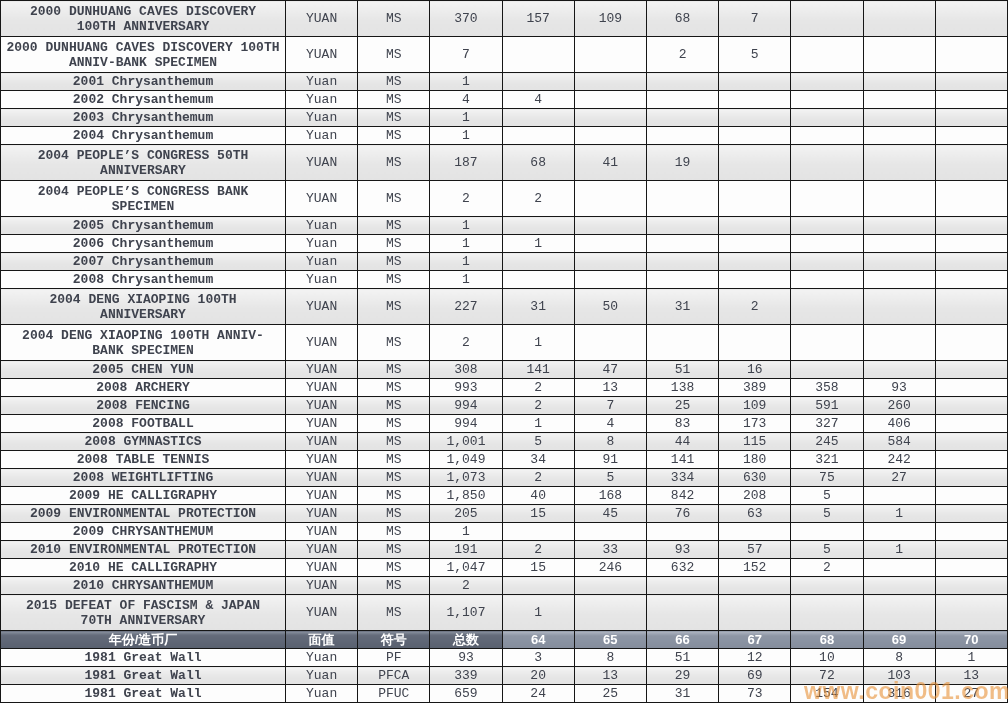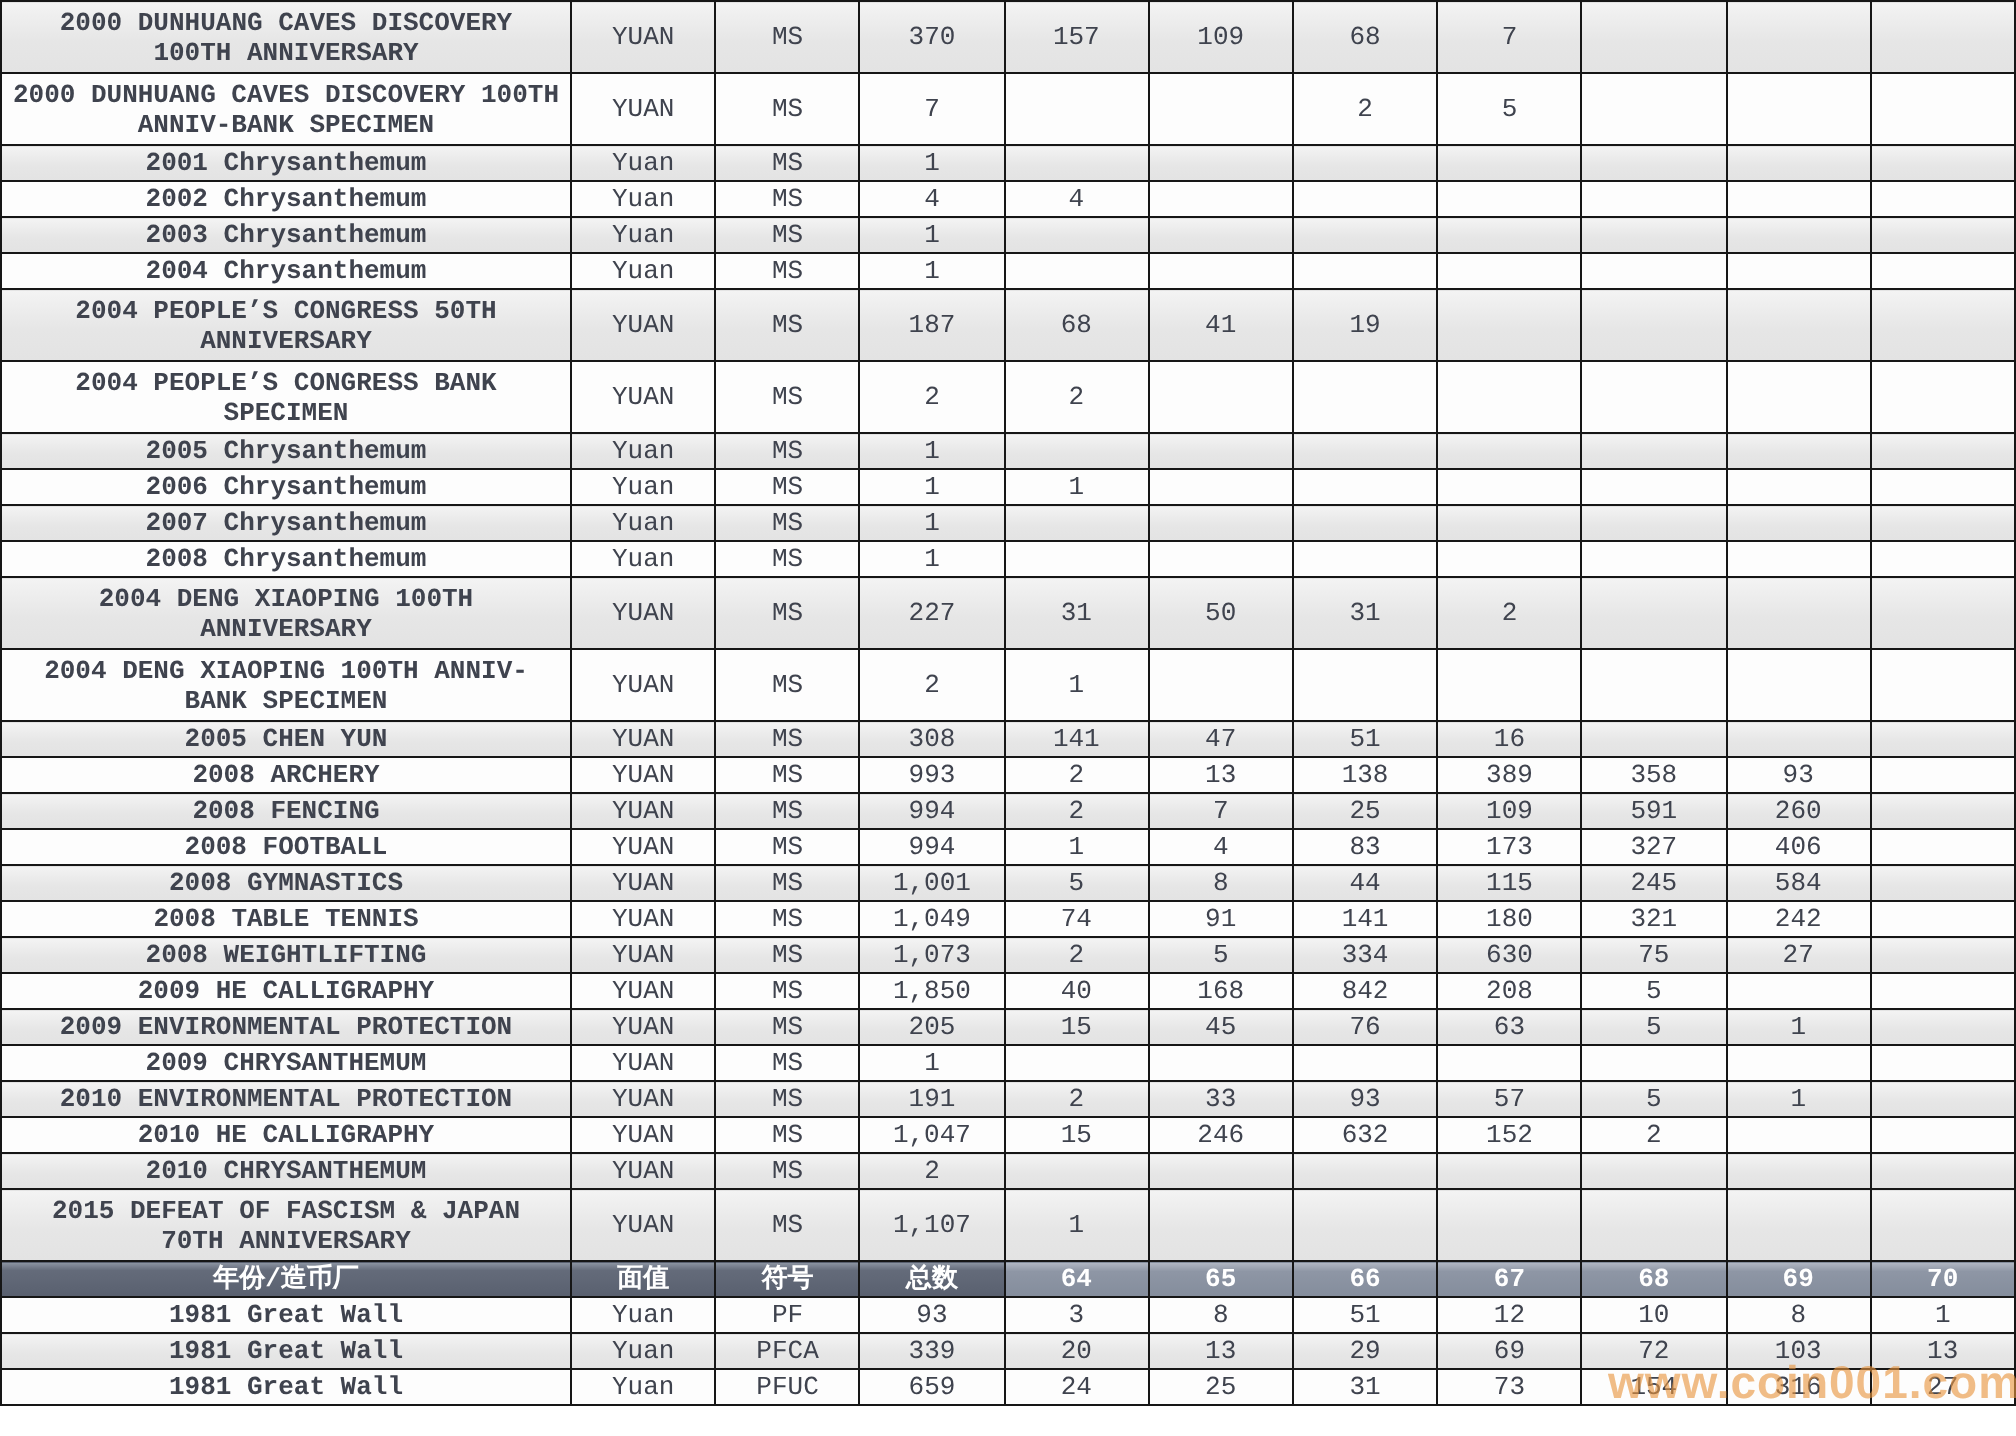--- a/index.html
+++ b/index.html
@@ -34,21 +34,21 @@
   tr.stripe-white td { background: #fdfdfd; }
   td.desc-cell {
     font-weight: bold;
     color: #6b7386;
     white-space: pre-line;
     line-height: 16px;
   }
   tr.header-row td {
     color: #ffffff;
     font-weight: bold;
-    font-family: Liberation Mono, monospace;
+    font-family: Liberation Sans, sans-serif;
   }
   td.hdr-dark {
     background: linear-gradient(180deg, #8b93a1 0%, #646b7a 22%, #59606f 100%);
     font-size: 14px;
   }
   td.hdr-light {
     background: linear-gradient(180deg, #b0b6c2 0%, #8e96a5 25%, #848d9c 100%);
     font-size: 13px;
     margin-top: 28px;
   }
@@ -335,21 +335,21 @@
           <td>115</td>
           <td>245</td>
           <td>584</td>
           <td></td>
         </tr>
         <tr class="stripe-white">
           <td class="desc-cell">2008 TABLE TENNIS</td>
           <td>YUAN</td>
           <td>MS</td>
           <td>1,049</td>
-          <td>74</td>
+          <td>34</td>
           <td>91</td>
           <td>141</td>
           <td>180</td>
           <td>321</td>
           <td>242</td>
           <td></td>
         </tr>
         <tr class="stripe-gray">
           <td class="desc-cell">2008 WEIGHTLIFTING</td>
           <td>YUAN</td>

